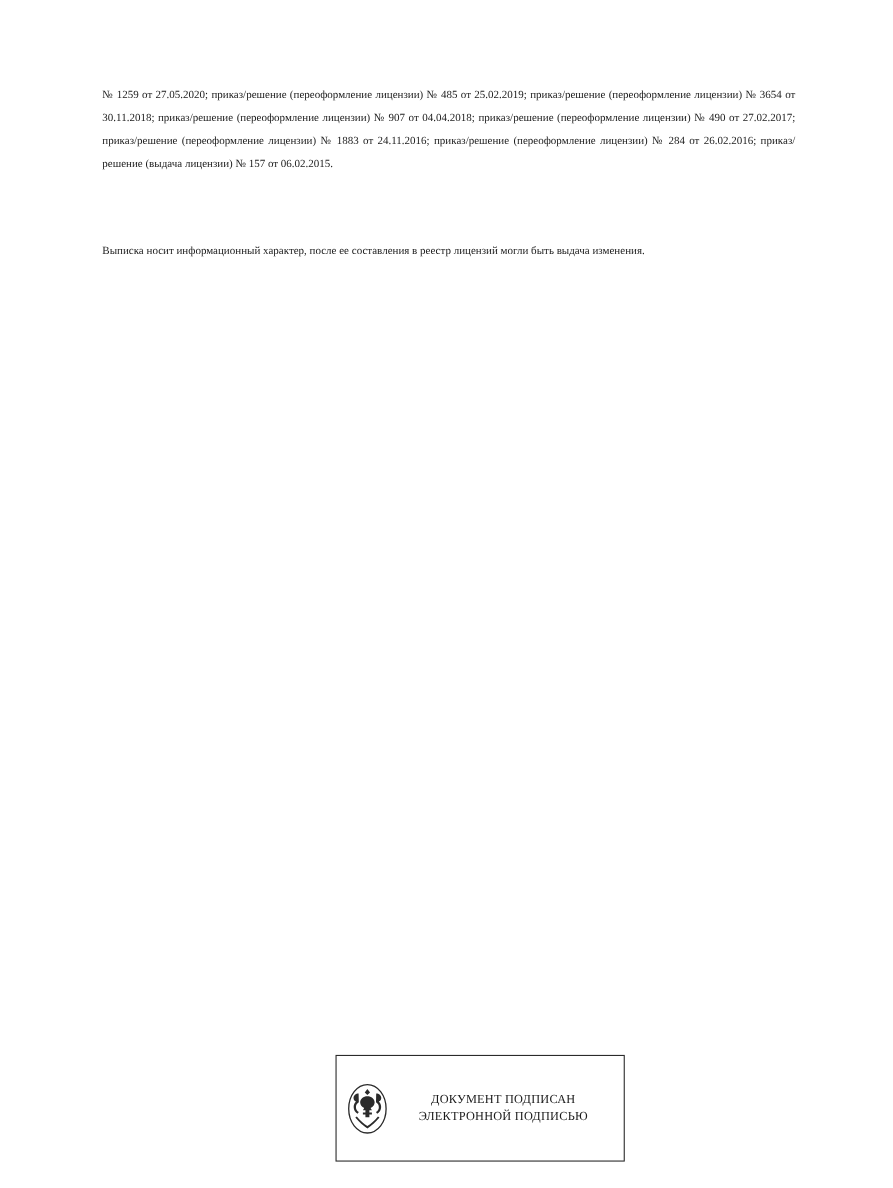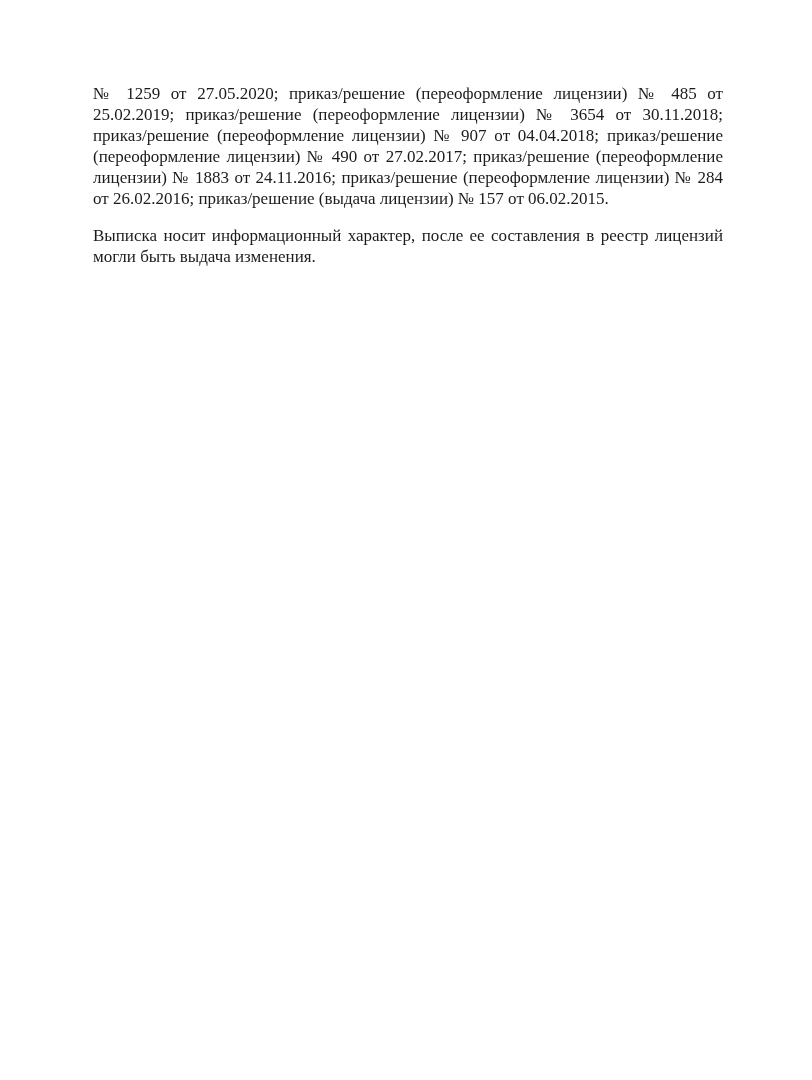--- a/index.html
+++ b/index.html
@@ -18,21 +18,21 @@
   .page {
     position: absolute;
     inset: 0;
     width: 812px;
     height: 1080px;
   }
   .body-text {
     position: absolute;
     left: 93px;
     width: 630px;
-    font-size: 17px;
+    font-size: 10px;
     line-height: 21px;
     text-align: justify;
     color: #1b1b1b;
   }
   #para-main { top: 66px; }
   #para-note { top: 208px; }
 
   .signature-stamp {
     position: absolute;
     left: 305px;
@@ -67,14 +67,32 @@
 </style>
 </head>
 <body>
 
 <div class="page">
 
   <p class="body-text" id="para-main">№ 1259 от 27.05.2020; приказ/решение (переоформление лицензии) № 485 от 25.02.2019; приказ/решение (переоформление лицензии) № 3654 от 30.11.2018; приказ/решение (переоформление лицензии) № 907 от 04.04.2018; приказ/решение (переоформление лицензии) № 490 от 27.02.2017; приказ/решение (переоформление лицензии) № 1883 от 24.11.2016; приказ/решение (переоформление лицензии) № 284 от 26.02.2016; приказ/решение (выдача лицензии) № 157 от 06.02.2015.</p>
 
   <p class="body-text" id="para-note">Выписка носит информационный характер, после ее составления в реестр лицензий могли быть выдача изменения.</p>
 
+  <div class="signature-stamp">
+    <span class="stamp-emblem">
+      <svg width="42" height="50" viewBox="0 0 42 50" xmlns="http://www.w3.org/2000/svg">
+        <g fill="#2b2b2b">
+          <ellipse cx="21" cy="25" rx="17" ry="22" fill="none" stroke="#2b2b2b" stroke-width="1.2"></ellipse>
+          <path d="M21 7 l2.4 3.2 -2.4 2.2 -2.4-2.2 z"></path>
+          <path d="M13 11 c-2.6 0-4.6 1.8-4.6 4.1 0 1.5 0.9 2.7 2.2 3.3 -1.4 1.3-2.1 3-2.1 5 0 2.6 1.4 4.8 3.6 6.2 l1.1-1.6 c-1.6-1-2.6-2.6-2.6-4.5 0-1.9 1-3.5 2.6-4.4 z"></path>
+          <path d="M29 11 c2.6 0 4.6 1.8 4.6 4.1 0 1.5-0.9 2.7-2.2 3.3 1.4 1.3 2.1 3 2.1 5 0 2.6-1.4 4.8-3.6 6.2 l-1.1-1.6 c1.6-1 2.6-2.6 2.6-4.5 0-1.9-1-3.5-2.6-4.4 z"></path>
+          <path d="M21 13.5 c-3.6 0-6.6 2.4-6.6 5.6 0 2.3 1.5 4.2 3.7 5.1 l-1.2 2.1 2.3 0 0 2.1 -2.3 0 0 1.7 2.3 0 0 2.6 3.6 0 0-2.6 2.3 0 0-1.7 -2.3 0 0-2.1 2.3 0 -1.2-2.1 c2.2-0.9 3.7-2.8 3.7-5.1 0-3.2-3-5.6-6.6-5.6 z"></path>
+          <path d="M10 33 c3.5 4.2 7.3 7.5 11 9.8 3.7-2.3 7.5-5.6 11-9.8 l-1.4-1.1 c-3.1 3.7-6.4 6.6-9.6 8.7 -3.2-2.1-6.5-5-9.6-8.7 z"></path>
+        </g>
+      </svg>
+    </span>
+    <span class="stamp-text">
+      <div>ДОКУМЕНТ ПОДПИСАН</div>
+      <div>ЭЛЕКТРОННОЙ ПОДПИСЬЮ</div>
+    </span>
+  </div>
 
 </div>
 
 </body></html>

